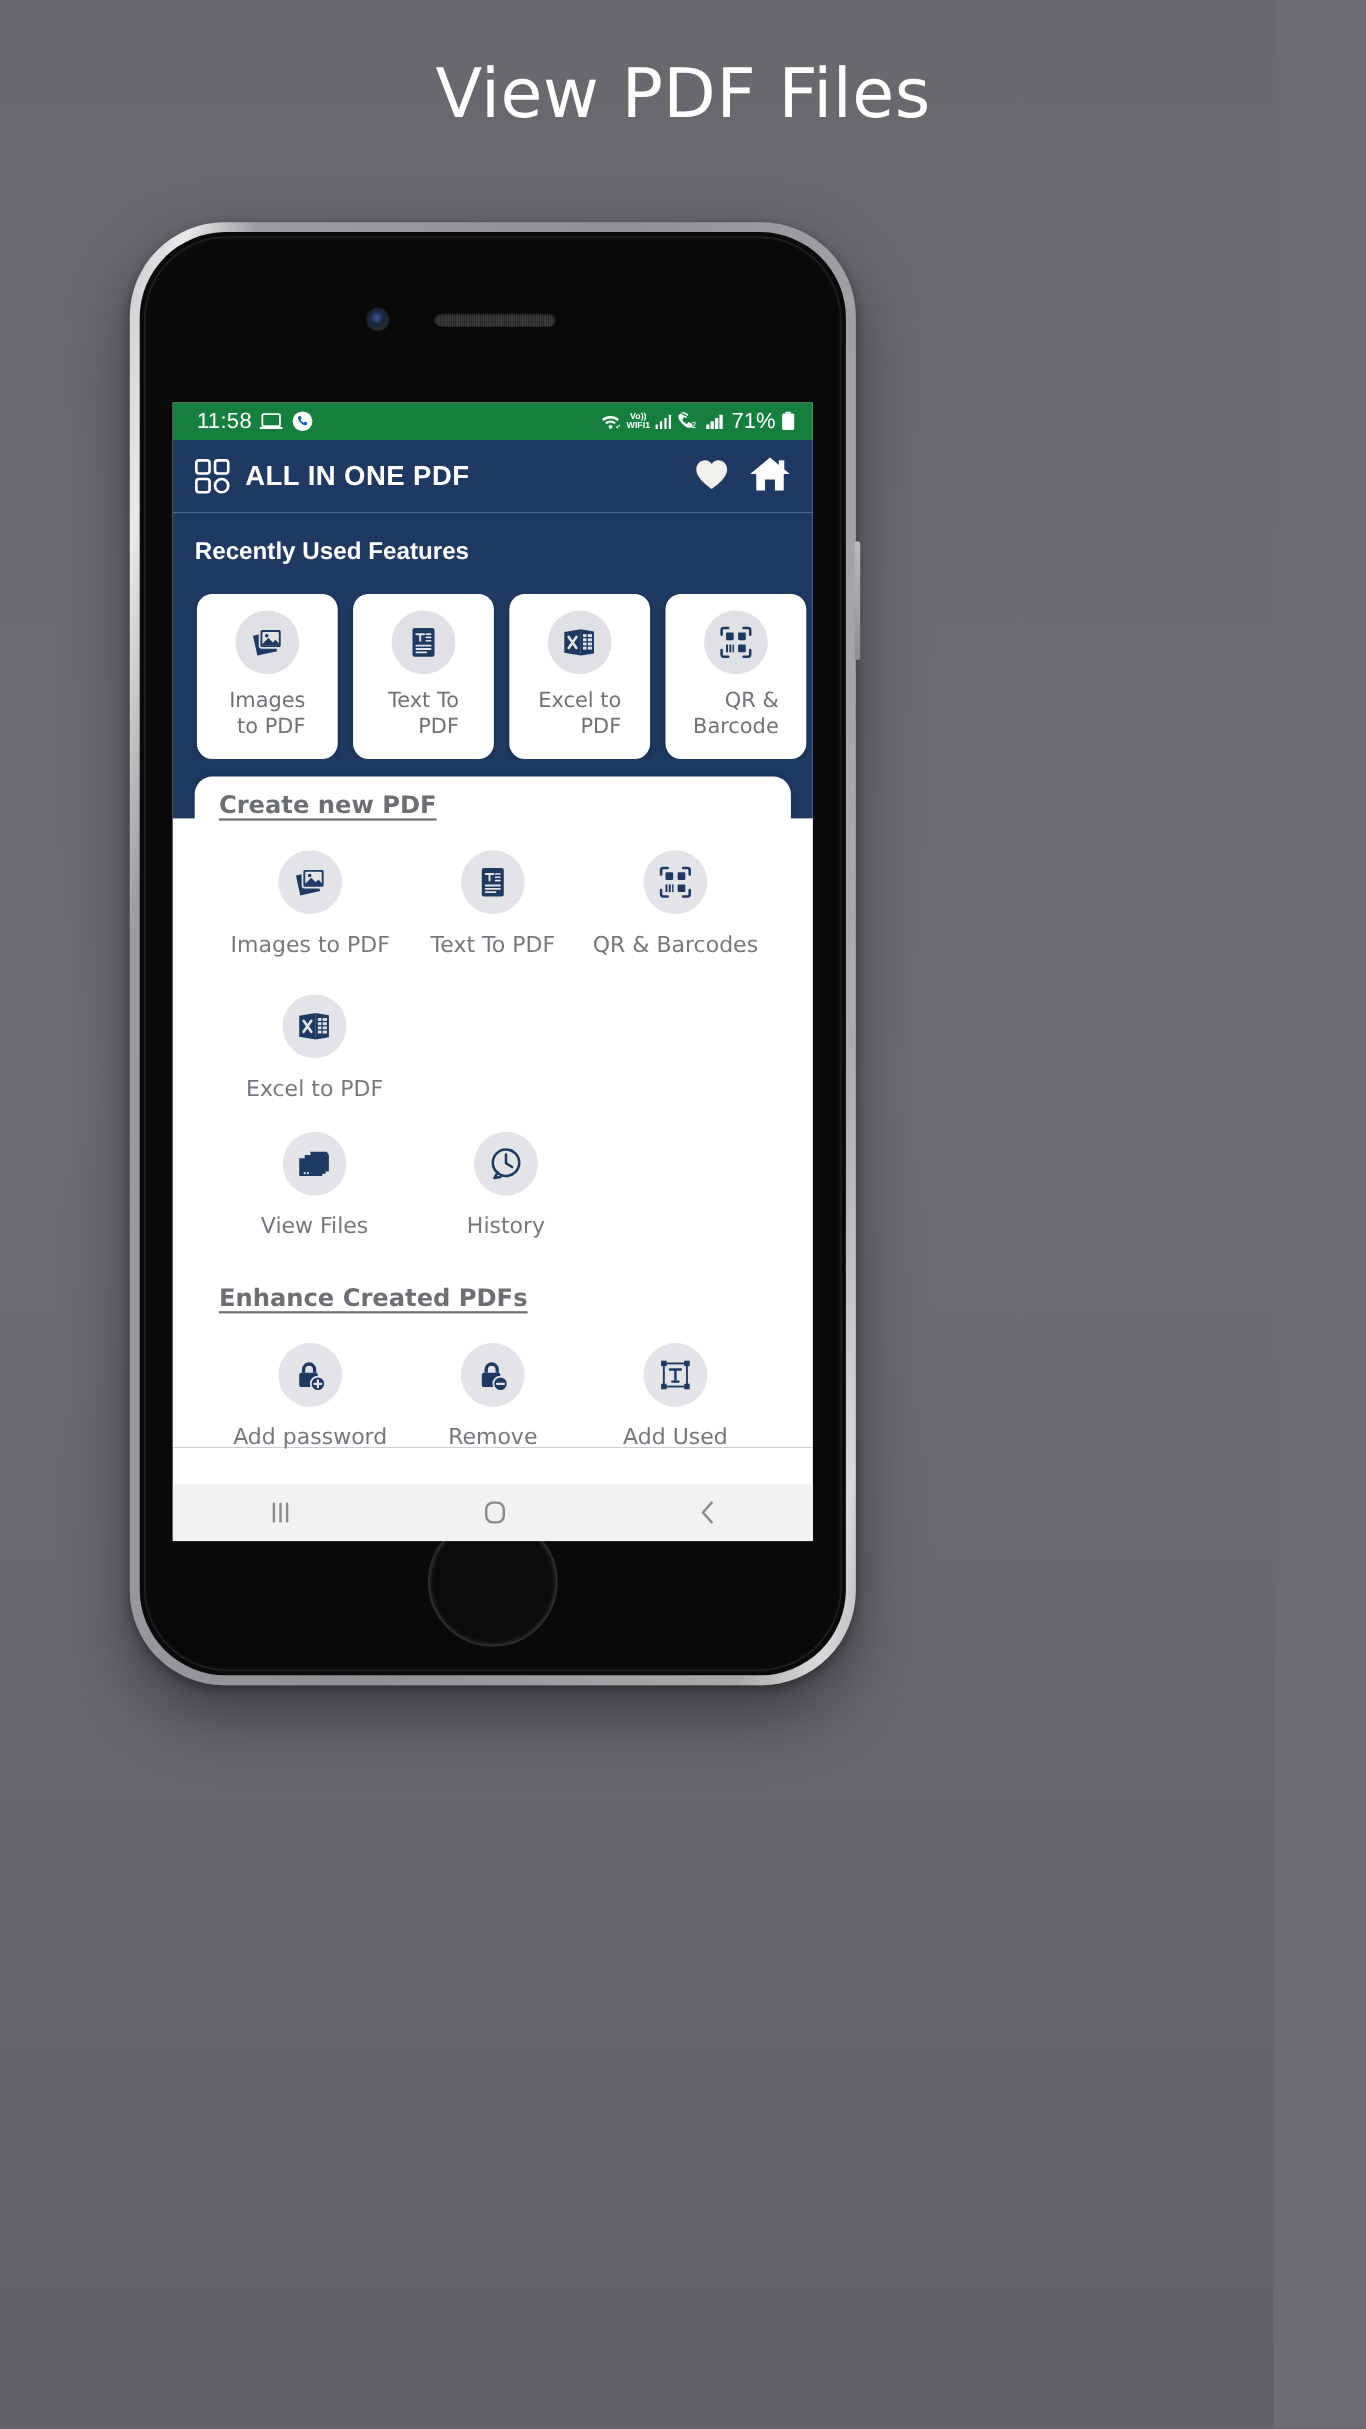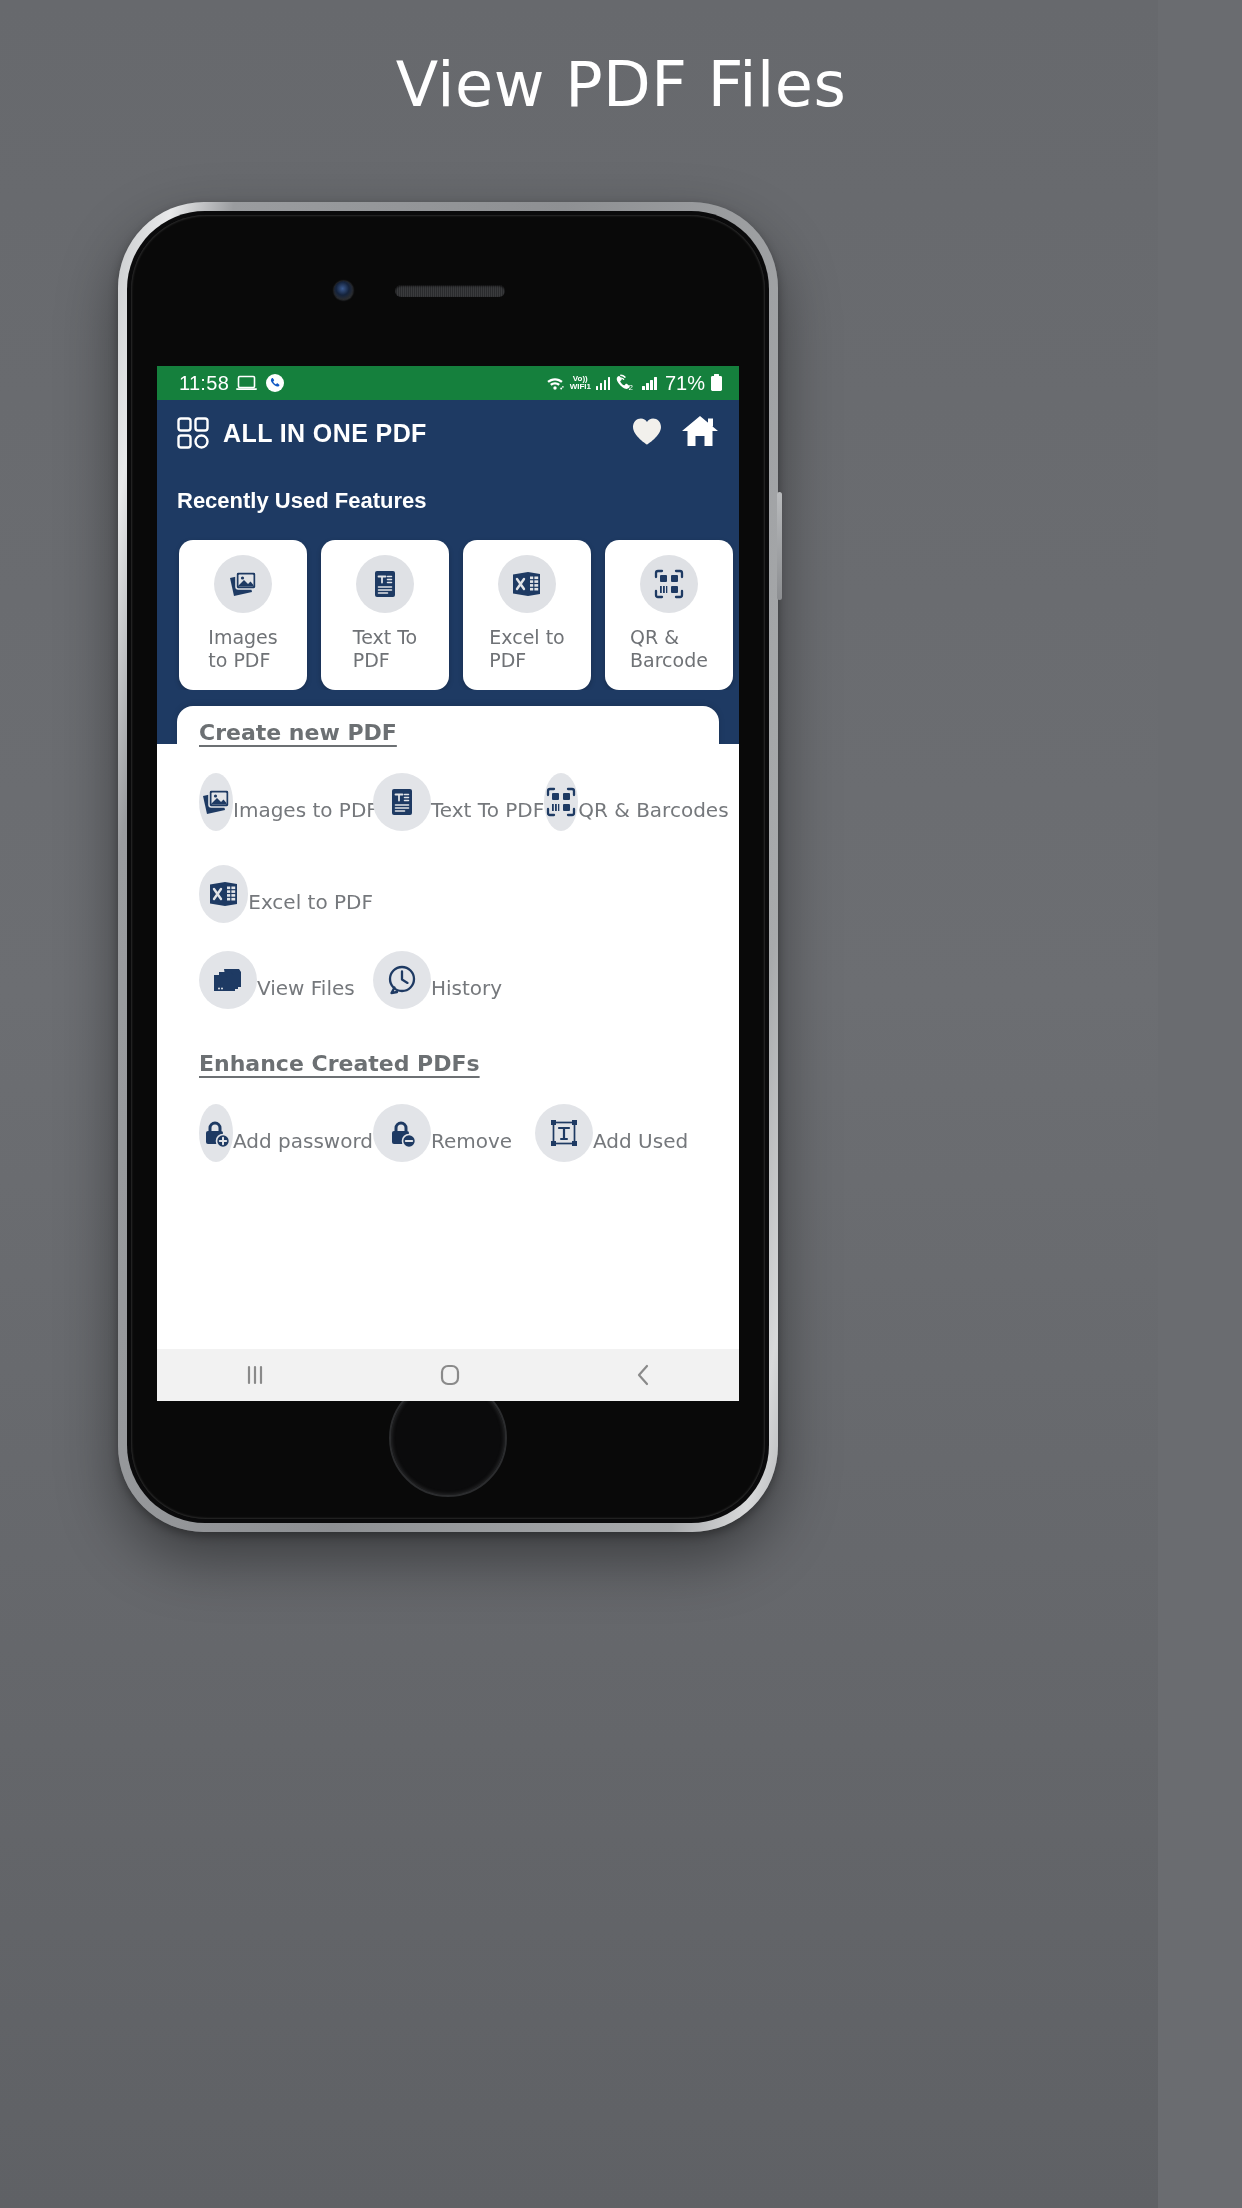--- a/index.html
+++ b/index.html
@@ -173,21 +173,21 @@
     width: 58px; height: 58px;
     border-radius: 50%;
     background: #dfe1e5;
     display: flex; align-items: center; justify-content: center;
   }
   .rcard .rlabel {
     margin-top: 13px;
     font-size: 19px;
     color: #6f7276;
     line-height: 1.22;
-    text-align: left;
+    text-align: right;
     font-family: "DejaVu Sans", sans-serif;
   }
 
   
   .sheet {
     position: absolute;
     left: 20px;
     top: 0;
     width: 542px;
     background: #ffffff;
@@ -214,20 +214,21 @@
     text-underline-offset: 5px;
     font-family: "DejaVu Sans", sans-serif;
   }
   .tiles {
     display: flex;
     padding-left: 0;
   }
   .tile {
     width: 174px;
     display: flex;
+    flex-direction: column;
     align-items: center;
   }
   .tile .circ {
     width: 58px; height: 58px;
     border-radius: 50%;
     background: #e2e4e8;
     display: flex; align-items: center; justify-content: center;
   }
   .tile .tlabel {
     margin-top: 15px;

